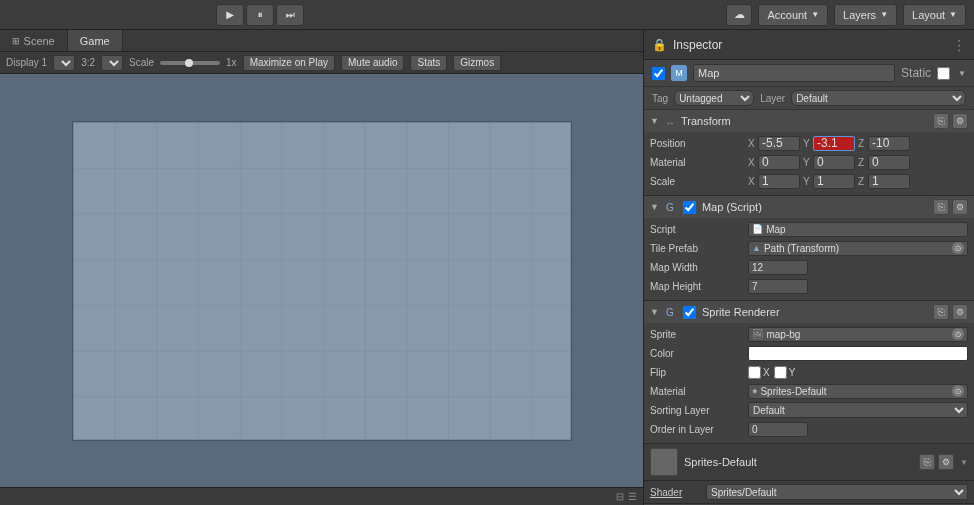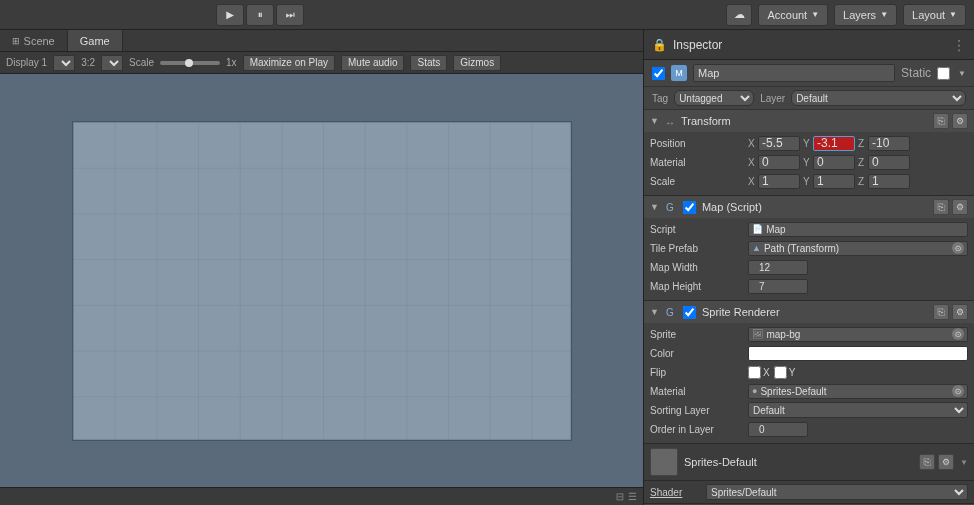--- a/index.html
+++ b/index.html
@@ -367,21 +367,21 @@
       border: none;
       display: flex; align-items: center; justify-content: center;
       cursor: pointer;
       font-size: 8px; color: #ddd;
     }
     .number-input {
       background: #555;
       border: 1px solid #333;
       color: #ddd;
       font-size: 10px;
-      padding: 0 10px;
+      padding: 0 3px;
       height: 15px;
       width: 60px;
       border-radius: 2px;
     }
 
     
     .sorting-select {
       background: #555;
       border: 1px solid #333;
       color: #ddd;

